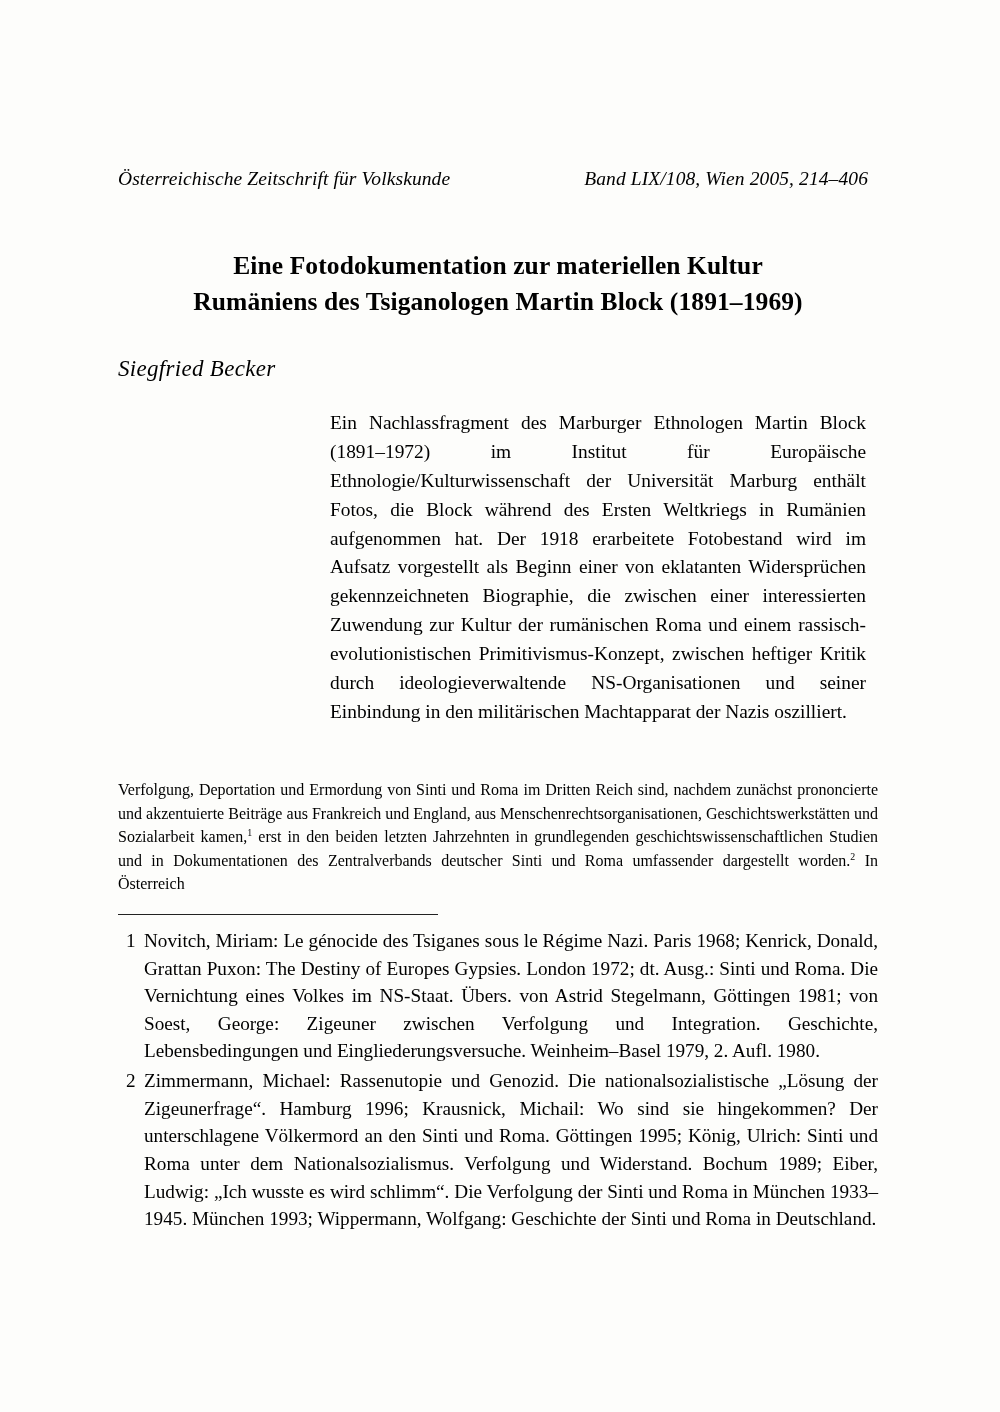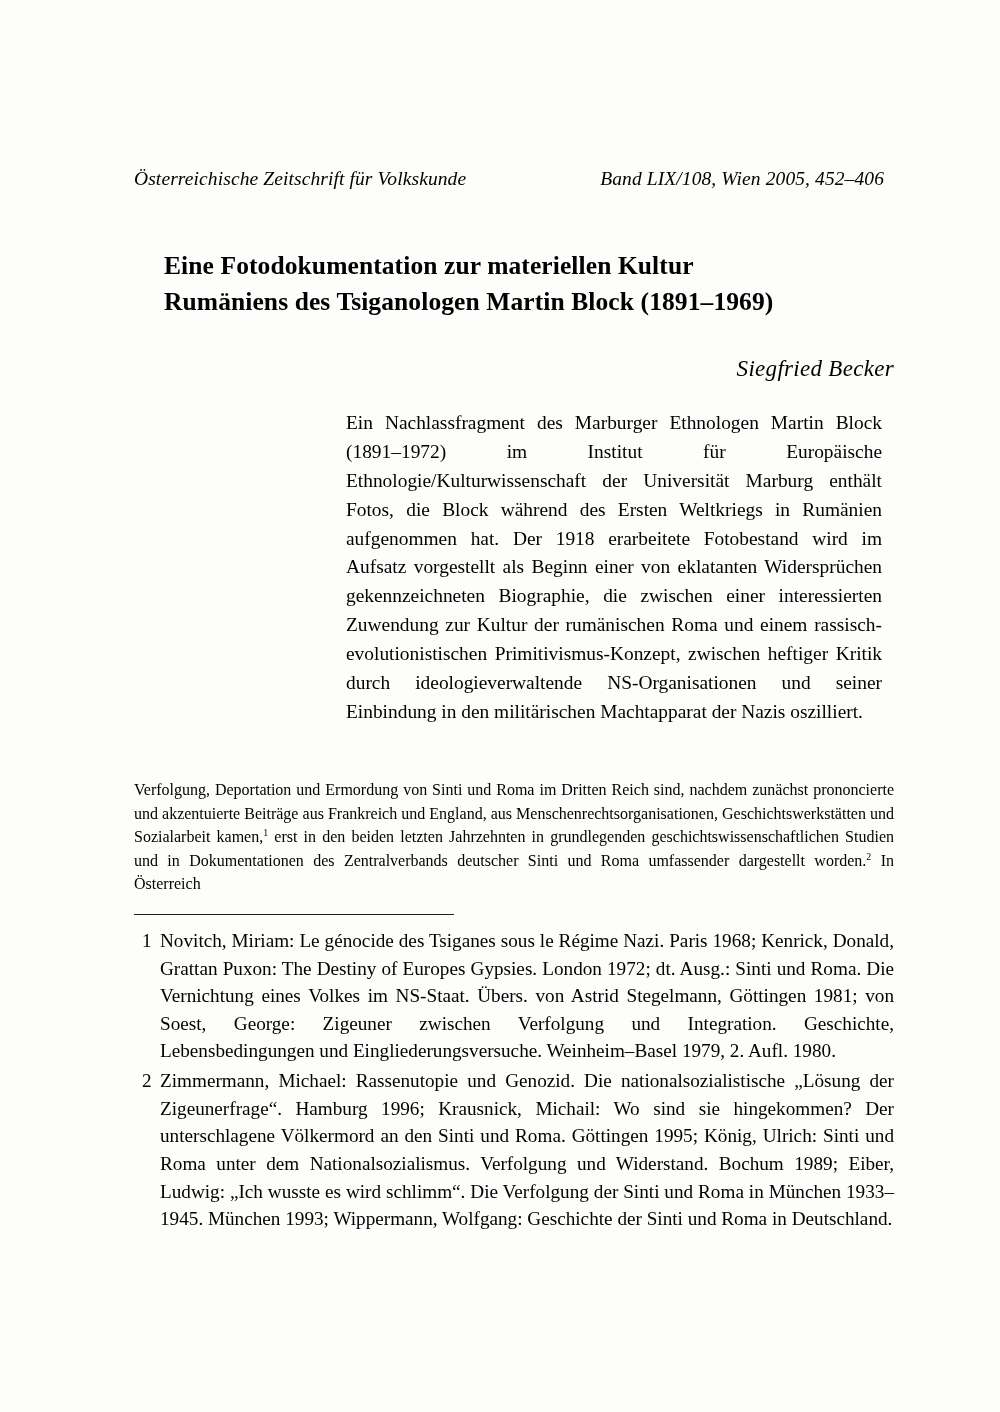--- a/index.html
+++ b/index.html
@@ -17,47 +17,47 @@
   }
   .page {
     position: absolute;
     top: 0; left: 0;
     width: 1000px;
     height: 1412px;
     background: #fdfdfb;
   }
   .content {
     position: absolute;
-    left: 134px;
+    left: 118px;
     top: 168px;
     width: 760px;
   }
   .running-head {
     display: flex;
     justify-content: space-between;
     align-items: baseline;
     font-style: italic;
     font-size: 19.5px;
     letter-spacing: 0.1px;
     margin-bottom: 58px;
   }
   .running-head .journal { white-space: nowrap; }
   .running-head .issue { white-space: nowrap; padding-right: 10px; }
 
   .title {
-    text-align: left;
+    text-align: center;
     font-weight: bold;
     font-size: 25.5px;
     line-height: 1.42;
     margin: 0 auto;
     width: 700px;
     letter-spacing: 0.1px;
   }
   .author {
-    text-align: right;
+    text-align: left;
     font-style: italic;
     font-size: 23px;
     margin-top: 36px;
     letter-spacing: 0.3px;
   }
   .abstract {
     margin-top: 27px;
     margin-left: 212px;
     width: 536px;
     font-size: 19.4px;
@@ -109,21 +109,21 @@
   .fn-text:last-line { text-align: left; }
 </style>
 </head>
 <body>
 
 <div class="page">
   <div class="content">
 
     <div class="running-head">
       <span class="journal">Österreichische Zeitschrift für Volkskunde</span>
-      <span class="issue">Band LIX/108, Wien 2005, 452–406</span>
+      <span class="issue">Band LIX/108, Wien 2005, 214–406</span>
     </div>
 
     <h1 class="title">
       <span>Eine Fotodokumentation zur materiellen Kultur</span><br>
       <span>Rumäniens des Tsiganologen Martin Block (1891–1969)</span>
     </h1>
 
     <div class="author">Siegfried Becker</div>
 
     <div class="abstract">Ein Nachlassfragment des Marburger Ethnologen Martin Block (1891–1972) im Institut für Europäische Ethnologie/Kulturwissenschaft der Universität Marburg enthält Fotos, die Block während des Ersten Weltkriegs in Rumänien aufgenommen hat. Der 1918 erarbeitete Fotobestand wird im Aufsatz vorgestellt als Beginn einer von eklatanten Widersprüchen gekennzeichneten Biographie, die zwischen einer interessierten Zuwendung zur Kultur der rumänischen Roma und einem rassisch-evolutionistischen Primitivismus-Konzept, zwischen heftiger Kritik durch ideologieverwaltende NS-Organisationen und seiner Einbindung in den militärischen Machtapparat der Nazis oszilliert.</div>

